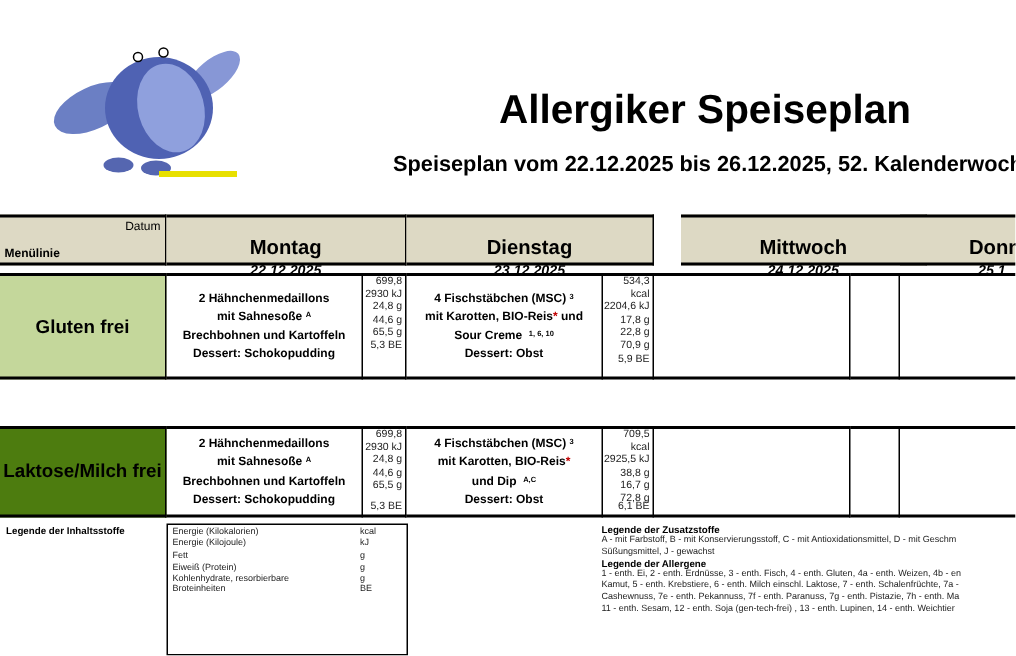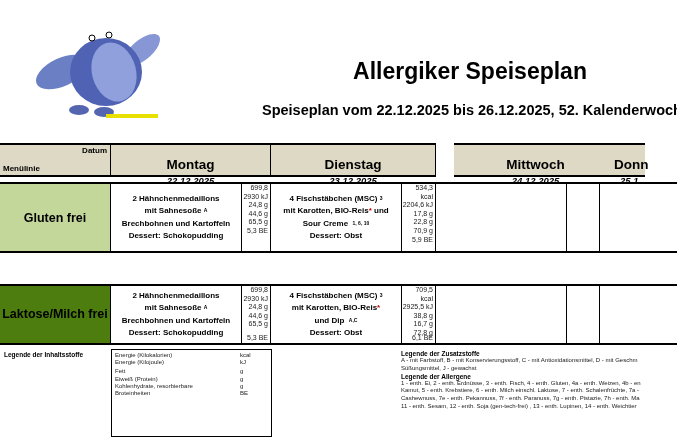--- a/index.html
+++ b/index.html
@@ -1,24 +1,24 @@
 <!DOCTYPE html>
 <html><head>
 <meta charset="utf-8">
 <style>
   html, body { margin:0; padding:0; background:#ffffff; }
   body { width:677px; height:437px; overflow:hidden; position:relative; font-family:"Liberation Sans", sans-serif; color:#000; }
   .abs { position:absolute; box-sizing:border-box; }
   .bird { left:14px; top:10px; width:160px; height:110px; }
-  .title { left:290px; top:58px; width:360px; font-size:23px; font-weight:bold; text-align:center; }
+  .title { left:290px; top:58px; width:360px; font-size:27px; font-weight:bold; text-align:center; }
   .subtitle { left:262px; top:102px; width:415px; font-size:14.5px; font-weight:bold; white-space:nowrap; }
 
   .hdr { top:143px; height:34px; background:#ddd9c4; border-top:2px solid #000; border-bottom:2px solid #000; }
   .hdr-label { left:0; width:111px; border-right:1.5px solid #000; }
-  .hdr-datum { position:absolute; right:3px; top:1px; font-size:8px; font-weight:bold;padding-left:42px; }
+  .hdr-datum { position:absolute; right:3px; top:1px; font-size:8px; font-weight:normal;padding-left:42px; }
   .hdr-menu { position:absolute; left:3px; bottom:2px; font-size:8px; font-weight:bold; }
   .hdr-day { border-right:1.5px solid #000; text-align:center; }
   .day-name { font-size:13.5px; font-weight:bold; margin-top:12px; }
   .day-date { font-size:9.5px; font-weight:bold; margin-top:3px;font-style:italic; }
 
   .row { border-top:2px solid #000; border-bottom:2px solid #000; }
   .line-label { left:0; width:111px; border-right:1.5px solid #000; display:flex; align-items:center; justify-content:center; text-align:center; font-size:12.5px; font-weight:bold; }
   .cell { border-right:1.5px solid #000; }
   .dish { display:flex; align-items:center; justify-content:center; text-align:center; font-size:8px; font-weight:bold; line-height:12.5px; }
   .nutri { font-size:7px; text-align:right; padding-right:2px; line-height:8.6px; color:#222; }
@@ -60,21 +60,21 @@
   <div class="day-date">22.12.2025</div>
 </div>
 <div class="abs hdr hdr-day" style="left:271px;width:165px;">
   <div class="day-name">Dienstag</div>
   <div class="day-date">23.12.2025</div>
 </div>
 <div class="abs hdr hdr-day" style="left:454px;width:164px;">
   <div class="day-name">Mittwoch</div>
   <div class="day-date">24.12.2025</div>
 </div>
-<div class="abs hdr" style="left:568px;width:77px;text-align:left;padding-left:46px;">
+<div class="abs hdr" style="left:600px;width:77px;text-align:left;padding-left:46px;">
   <div class="day-name">Donn</div>
   <div class="day-date" style="padding-left:6px;">25.1</div>
 </div>
 
 <div class="abs row line-label" style="top:182px;height:71px;background:#c4d79b;">Gluten frei</div>
 <div class="abs row cell dish" style="left:111px;top:182px;width:131px;height:71px;">
   <div>
     <div>2 Hähnchenmedaillons</div>
     <div><span>mit Sahnesoße</span> <sup>A</sup></div>
     <div>Brechbohnen und Kartoffeln</div>

